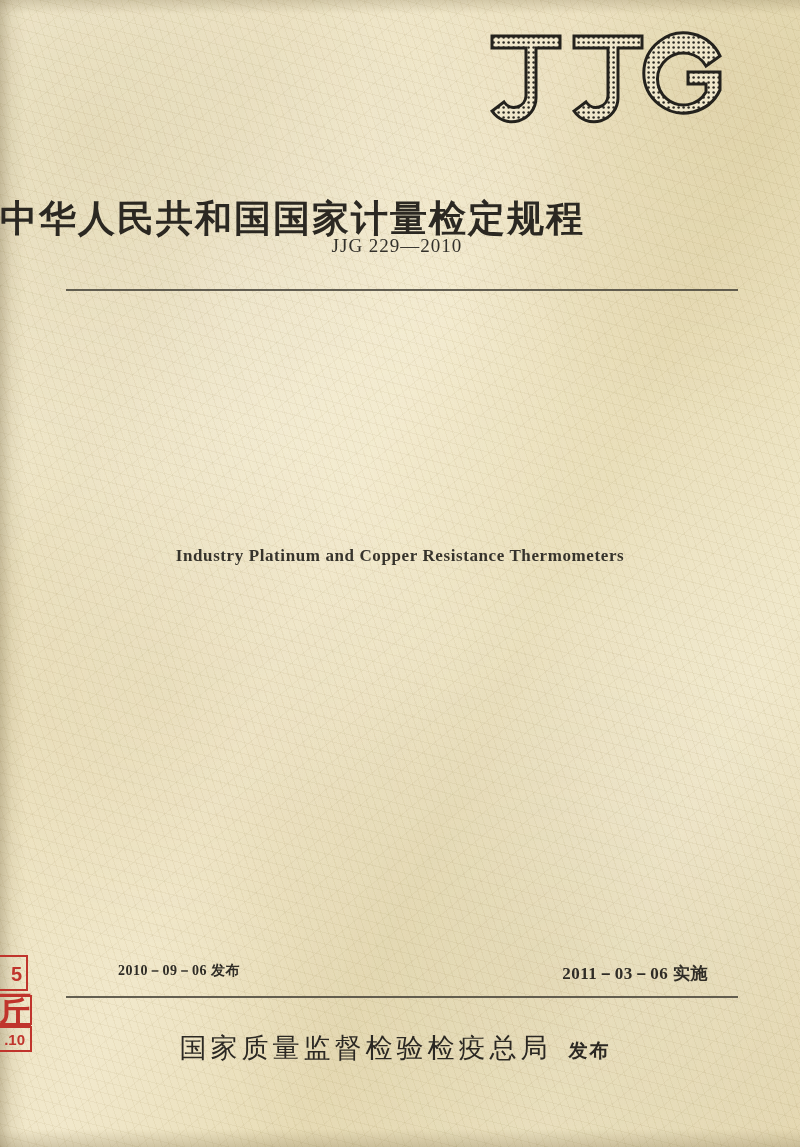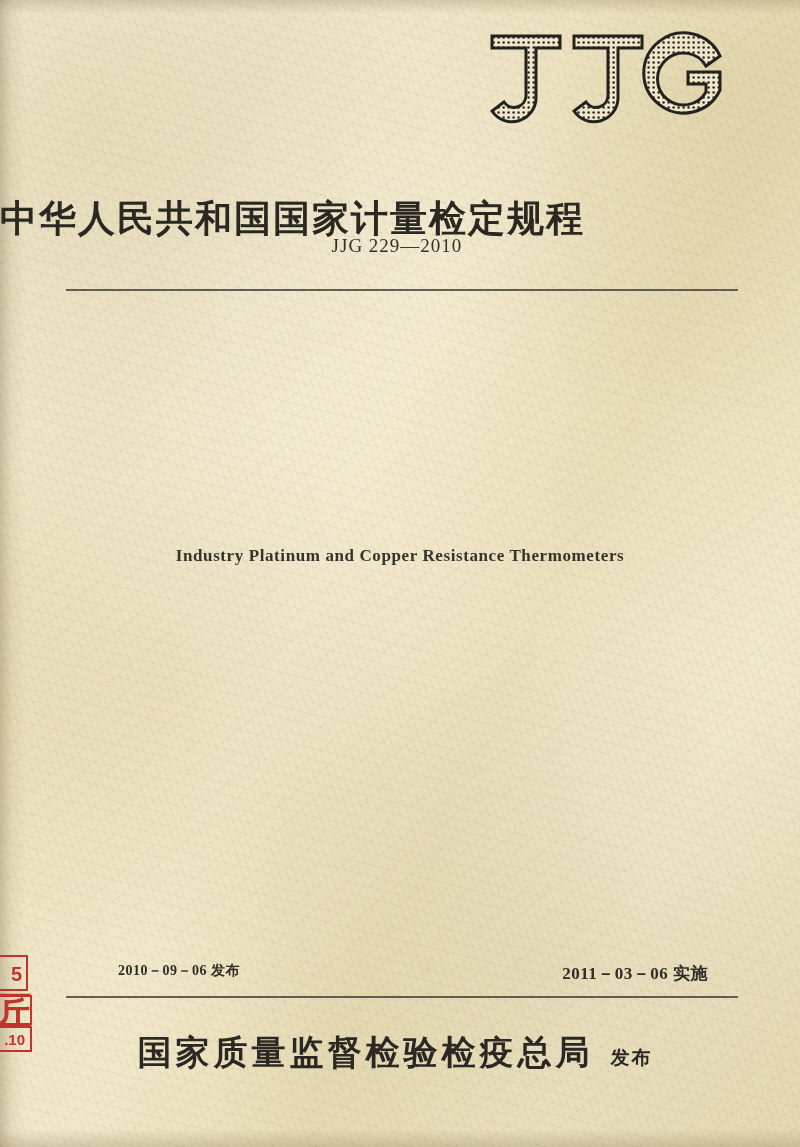--- a/index.html
+++ b/index.html
@@ -181,22 +181,22 @@
   .publisher {
     position: absolute;
     top: 1030px;
     left: 0; right: 0;
     text-align: center;
     color: #2b2823;
     padding-right: 10px;
   }
   .publisher .org {
     font-family: "DejaVu Serif", "Liberation Serif", serif;
-    font-weight: bold;
-    font-size: 34px;
+    font-weight: normal;
+    font-size: 27px;
     letter-spacing: 4px;
     text-align: center;
   }
   .publisher .verb {
     font-family: "DejaVu Serif", "Liberation Serif", serif;
     font-weight: bold;
     font-size: 19px;
     letter-spacing: 2px;
     margin-left: 17px;
   }

